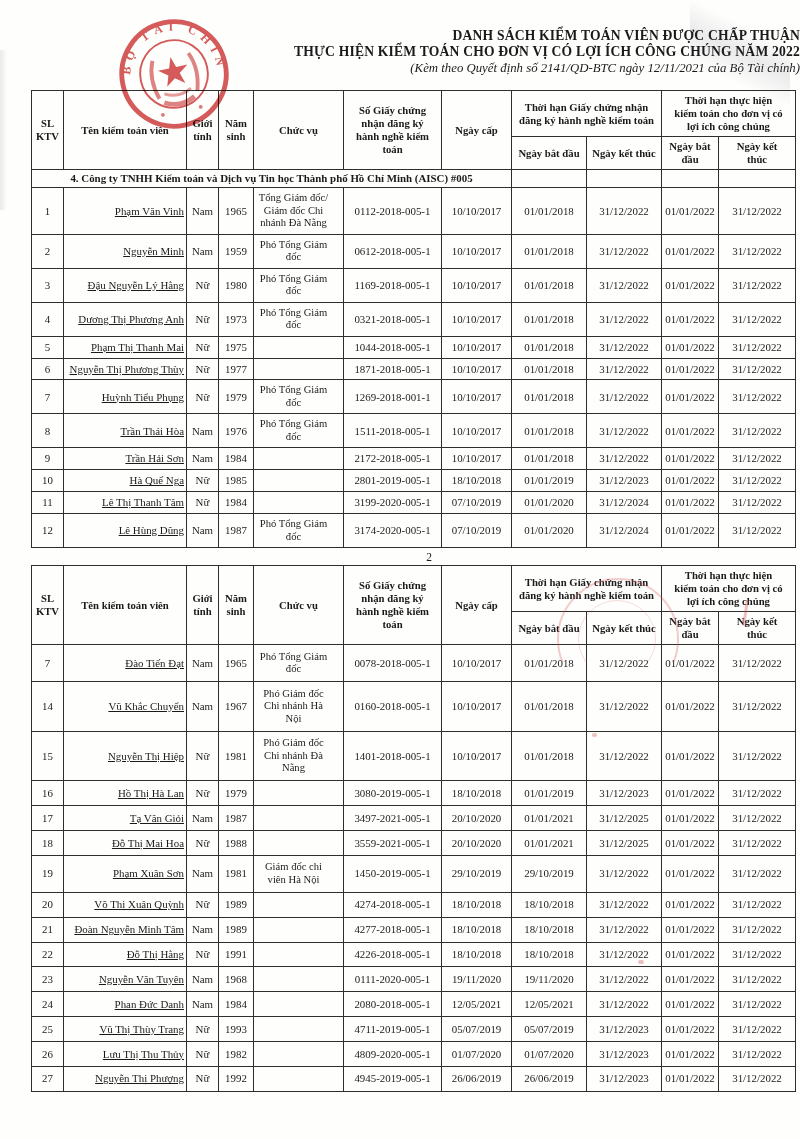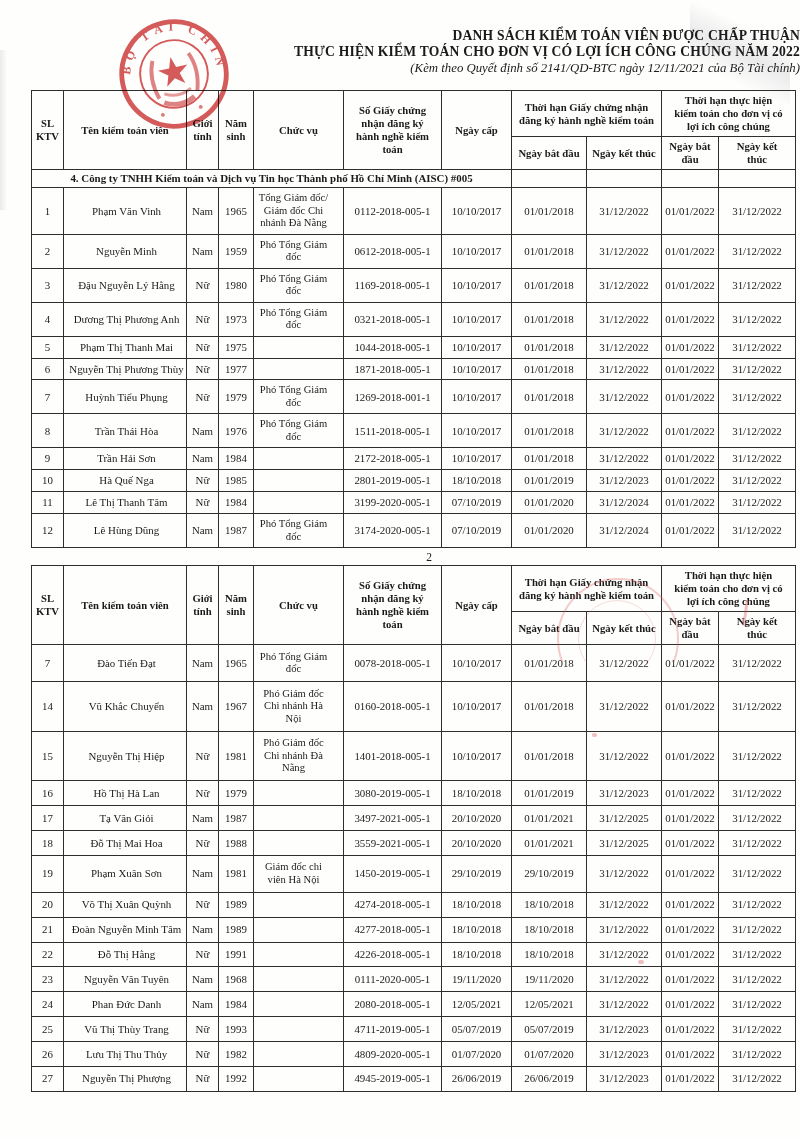--- a/index.html
+++ b/index.html
@@ -13,21 +13,21 @@
   .subtitle{font-style:italic;font-size:12.8px;margin:1px 0 0 0;}
 
   
   .tbl-wrap{margin:14px 0 0 31px;}
   table.audit{border-collapse:collapse;table-layout:fixed;width:764px;}
   table.audit th,table.audit td{border:1px solid #2e2e2e;}
   table.audit thead th{font-weight:bold;font-size:10.7px;line-height:1.22;text-align:center;
       vertical-align:middle;white-space:pre-line;padding:3px 1px;}
   table.audit td{font-size:10.9px;line-height:1.18;text-align:center;vertical-align:middle;
       padding:4px 2px;}
-  table.audit tbody td.name{text-align:center;padding-left:5px;}
+  table.audit tbody td.name{text-align:right;padding-left:5px;text-decoration:underline;}
   table.audit tbody td.pos{font-size:10.6px;padding-left:1px;padding-right:11px;}
   #table-2 tbody td{padding-top:5.5px;padding-bottom:5.5px;}
   tr.section-row td{font-weight:bold;text-align:center;font-size:10.9px;padding:2px 3px;white-space:nowrap;overflow:hidden;}
 
   .page-number{text-align:center;font-size:11.5px;margin:3px 0 2px 58px;}
 
   
   .stamp{position:absolute;left:116px;top:16px;width:116px;height:116px;
          transform:rotate(-12deg);opacity:.88;mix-blend-mode:multiply;pointer-events:none;}
 

